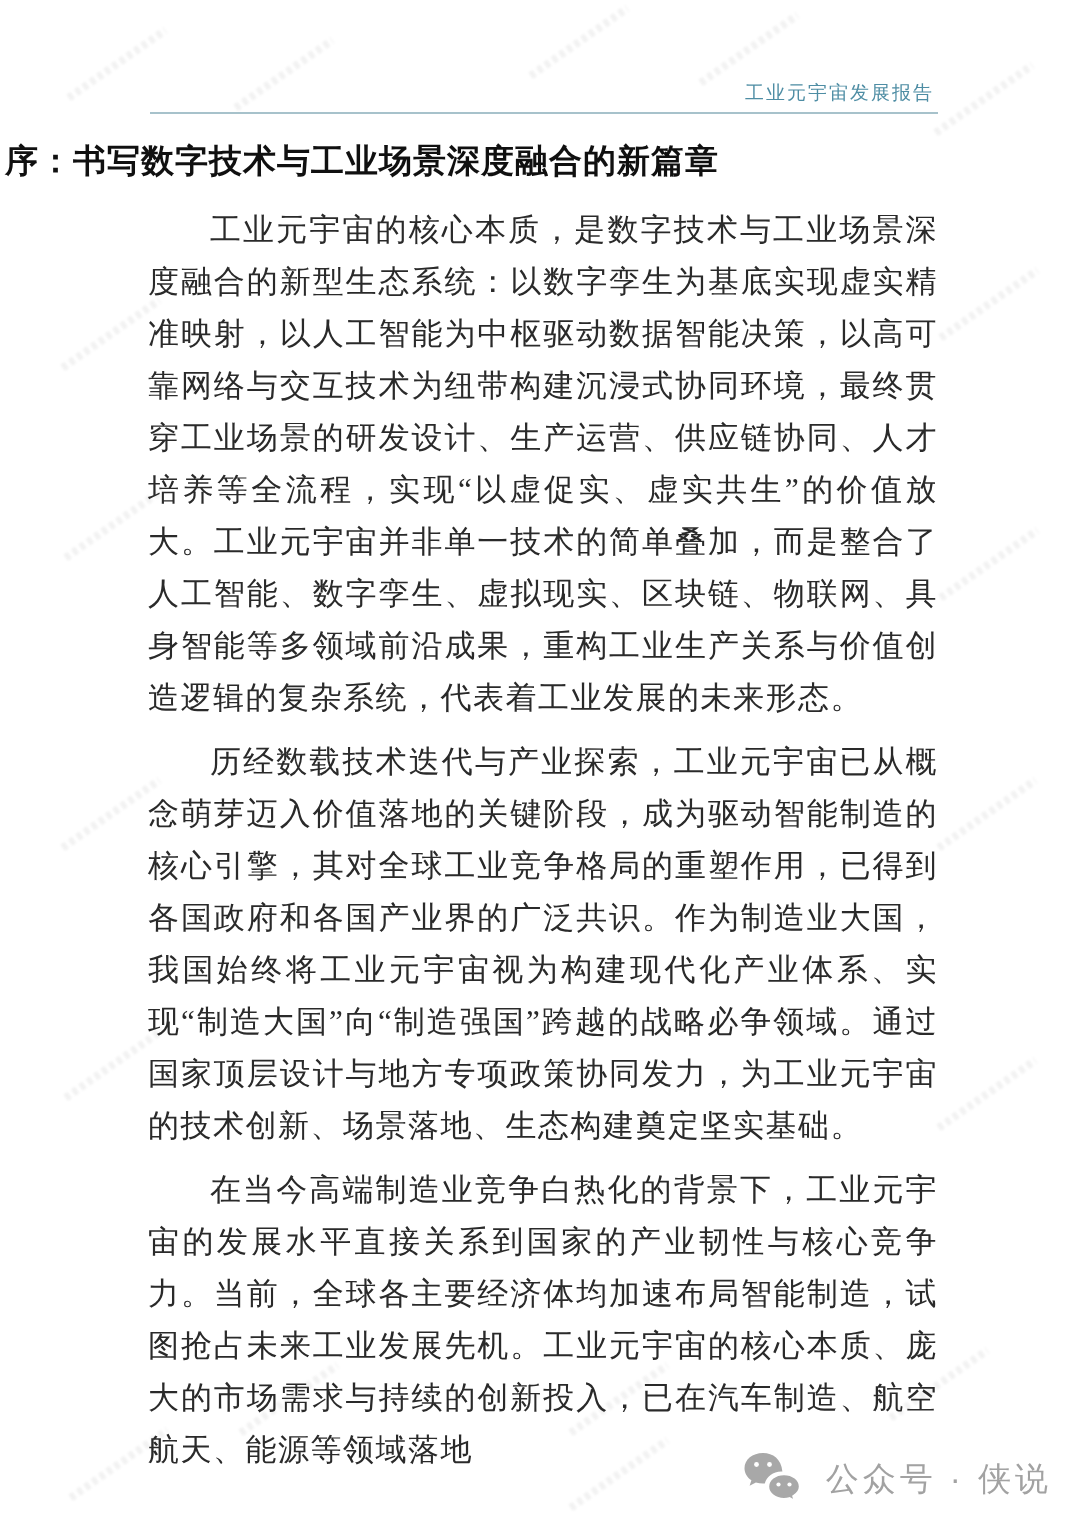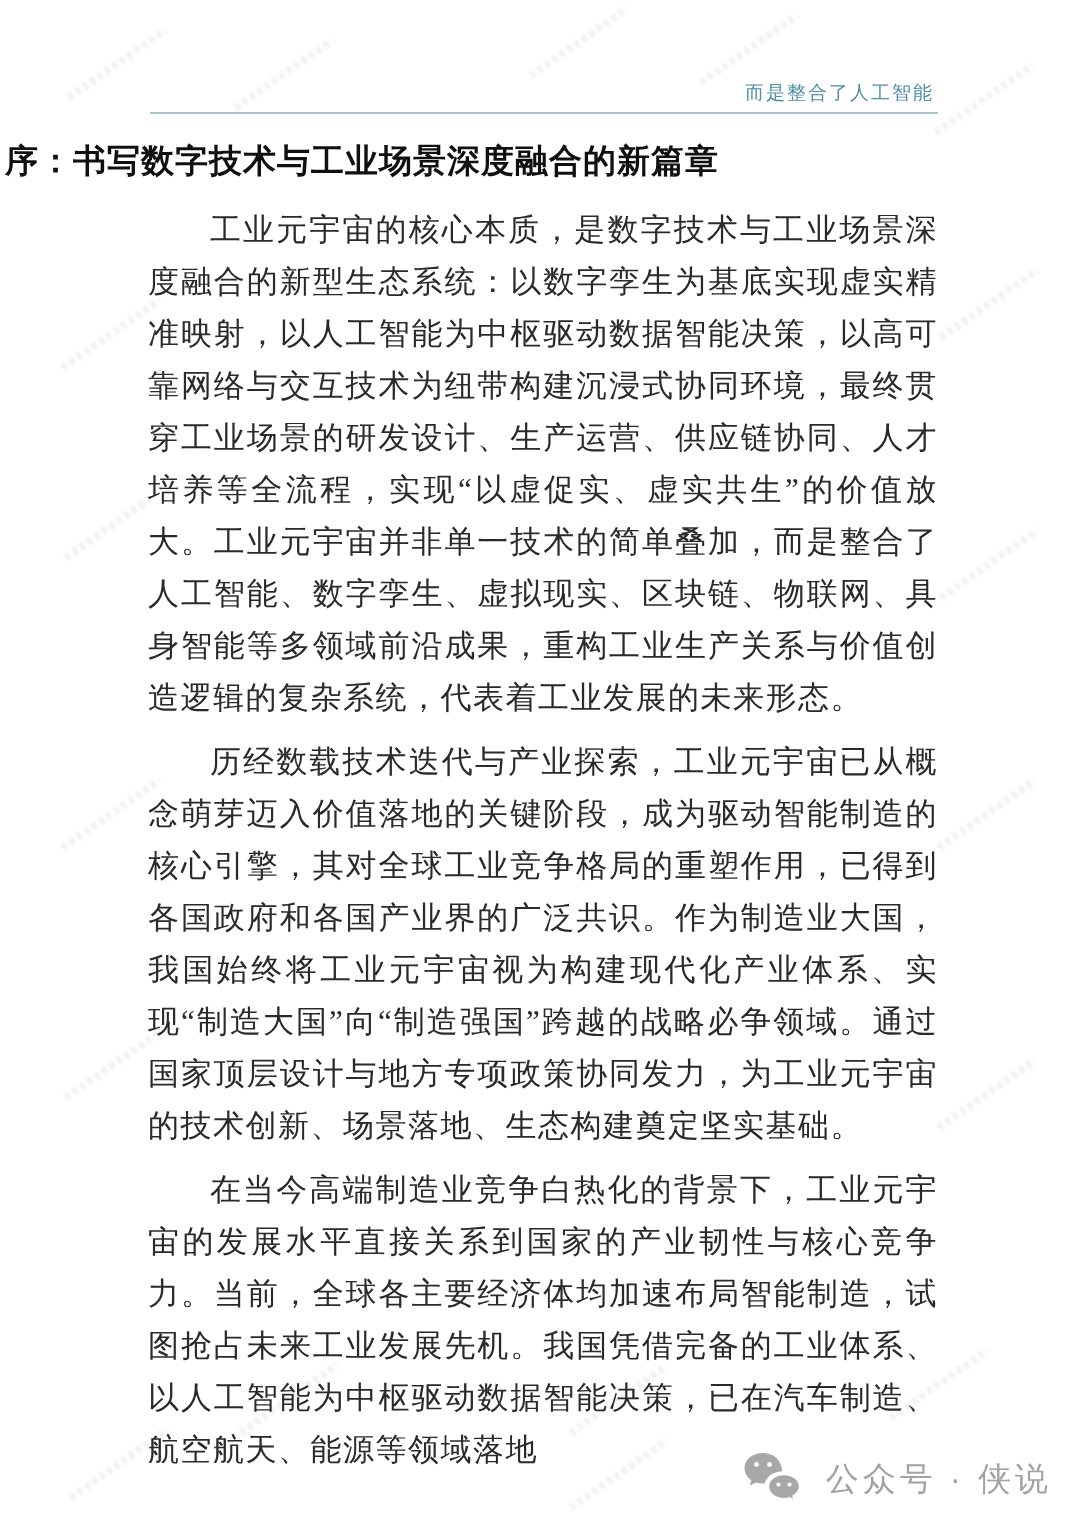--- a/index.html
+++ b/index.html
@@ -104,29 +104,29 @@
   <div class="wm" style="left:52px; top:810px;"></div>
   <div class="wm" style="left:928px; top:810px;"></div>
   <div class="wm" style="left:55px; top:1060px;"></div>
   <div class="wm" style="left:928px; top:1090px;"></div>
   <div class="wm" style="left:230px; top:1395px;"></div>
   <div class="wm" style="left:560px; top:1395px;"></div>
   <div class="wm" style="left:880px; top:1380px;"></div>
   <div class="wm" style="left:60px; top:1460px;"></div>
   <div class="wm" style="left:560px; top:1470px;"></div>
 
-  <div class="header-title">而是整合了人工智能</div>
+  <div class="header-title">工业元宇宙发展报告</div>
   <div class="header-rule"></div>
 
   <h1 class="doc-title">序：书写数字技术与工业场景深度融合的新篇章</h1>
 
   <main class="doc-body">
     <p>工业元宇宙的核心本质，是数字技术与工业场景深度融合的新型生态系统：以数字孪生为基底实现虚实精准映射，以人工智能为中枢驱动数据智能决策，以高可靠网络与交互技术为纽带构建沉浸式协同环境，最终贯穿工业场景的研发设计、生产运营、供应链协同、人才培养等全流程，实现“以虚促实、虚实共生”的价值放大。工业元宇宙并非单一技术的简单叠加，而是整合了人工智能、数字孪生、虚拟现实、区块链、物联网、具身智能等多领域前沿成果，重构工业生产关系与价值创造逻辑的复杂系统，代表着工业发展的未来形态。</p>
     <p>历经数载技术迭代与产业探索，工业元宇宙已从概念萌芽迈入价值落地的关键阶段，成为驱动智能制造的核心引擎，其对全球工业竞争格局的重塑作用，已得到各国政府和各国产业界的广泛共识。作为制造业大国，我国始终将工业元宇宙视为构建现代化产业体系、实现“制造大国”向“制造强国”跨越的战略必争领域。通过国家顶层设计与地方专项政策协同发力，为工业元宇宙的技术创新、场景落地、生态构建奠定坚实基础。</p>
-    <p>在当今高端制造业竞争白热化的背景下，工业元宇宙的发展水平直接关系到国家的产业韧性与核心竞争力。当前，全球各主要经济体均加速布局智能制造，试图抢占未来工业发展先机。我国凭借完备的工业体系、以人工智能为中枢驱动数据智能决策，已在汽车制造、航空航天、能源等领域落地</p>
+    <p>在当今高端制造业竞争白热化的背景下，工业元宇宙的发展水平直接关系到国家的产业韧性与核心竞争力。当前，全球各主要经济体均加速布局智能制造，试图抢占未来工业发展先机。工业元宇宙的核心本质、庞大的市场需求与持续的创新投入，已在汽车制造、航空航天、能源等领域落地</p>
   </main>
 
   <div class="footer">
     <span>
       <svg class="wechat-icon" viewBox="0 0 60 56" xmlns="http://www.w3.org/2000/svg">
 
         <path d="M21 4 C10.5 4 2.5 10.6 2.5 19.2 c0 4.9 2.7 9.2 6.9 12 l-1.8 5.6 6.3-3.2 c2.2 0.6 4.6 1 7.1 1 0.6 0 1.2 0 1.8-0.1 1.7-7 8.3-12.1 16.4-12.1 0.4 0 0.8 0 1.2 0 C39.2 10 31.1 4 21 4 Z" fill="#a8a8a8"></path>
         <circle cx="14.5" cy="15.5" r="2.4" fill="#ffffff"></circle>
         <circle cx="27.5" cy="15.5" r="2.4" fill="#ffffff"></circle>
 

